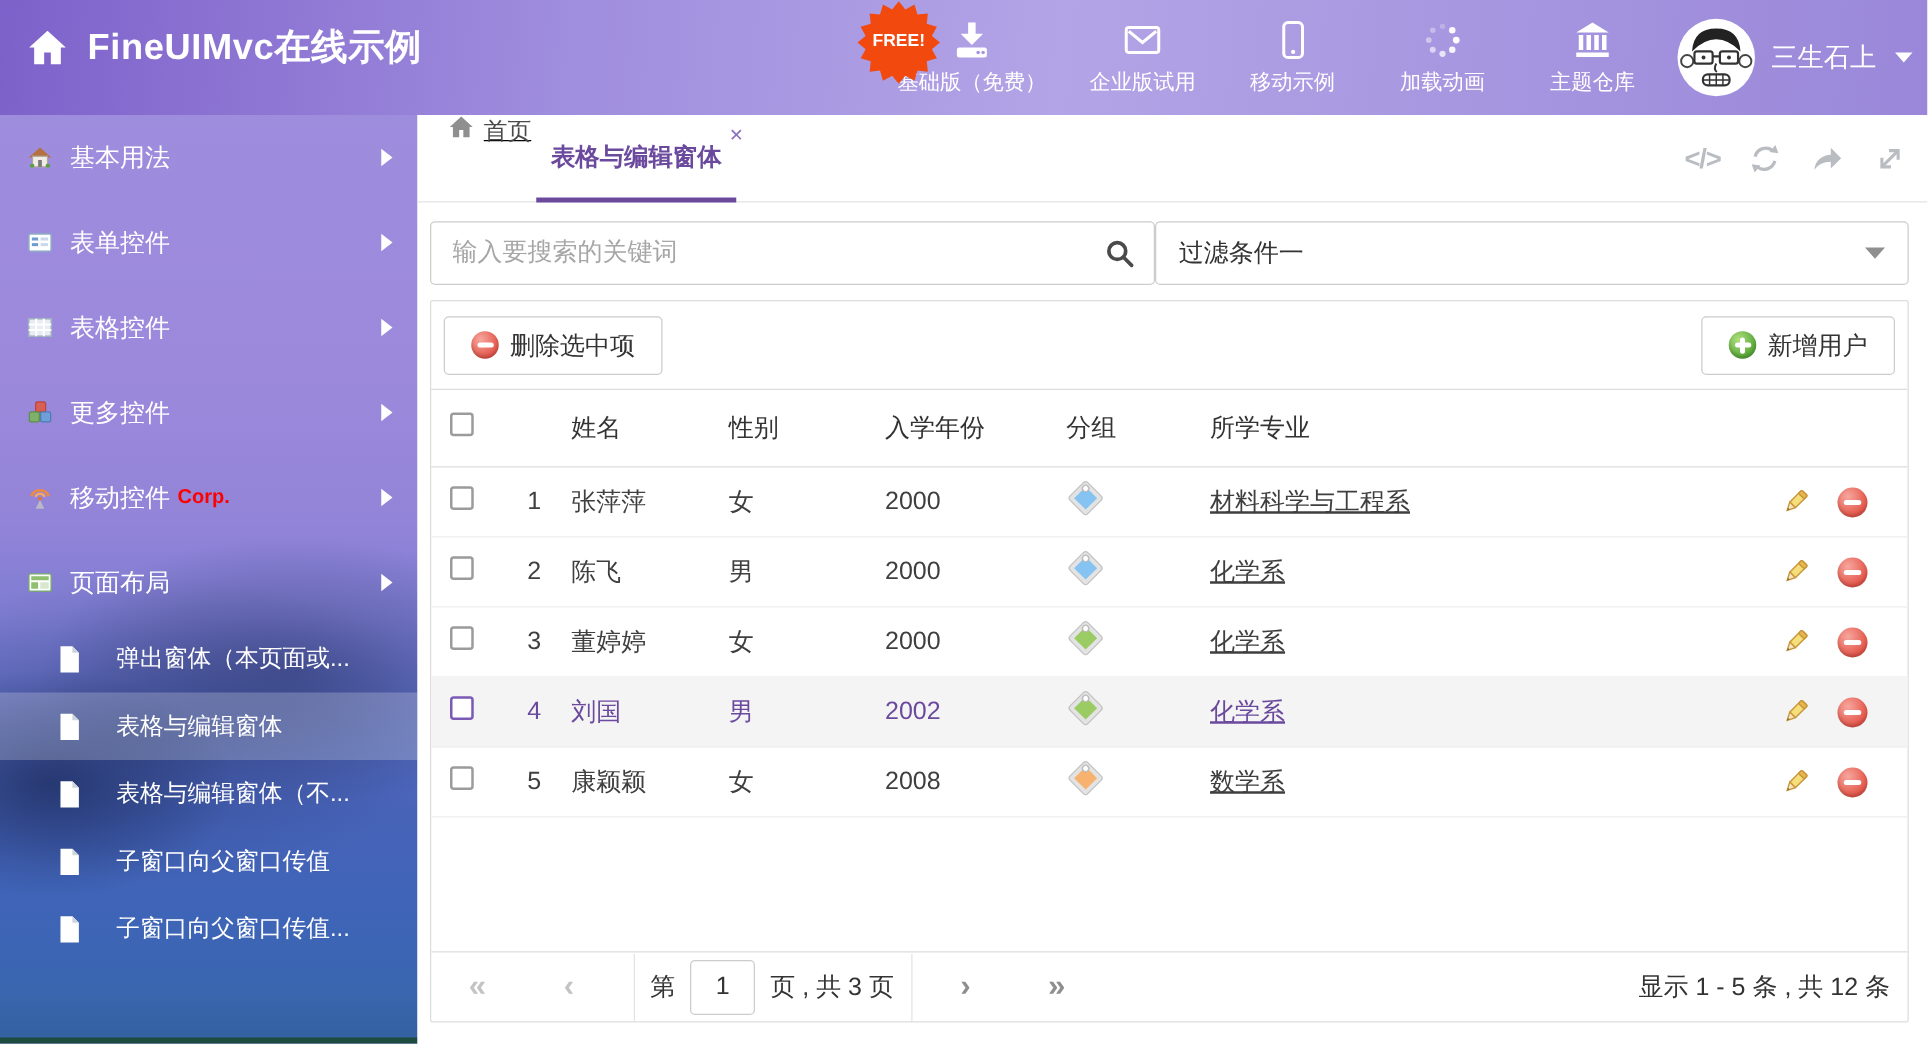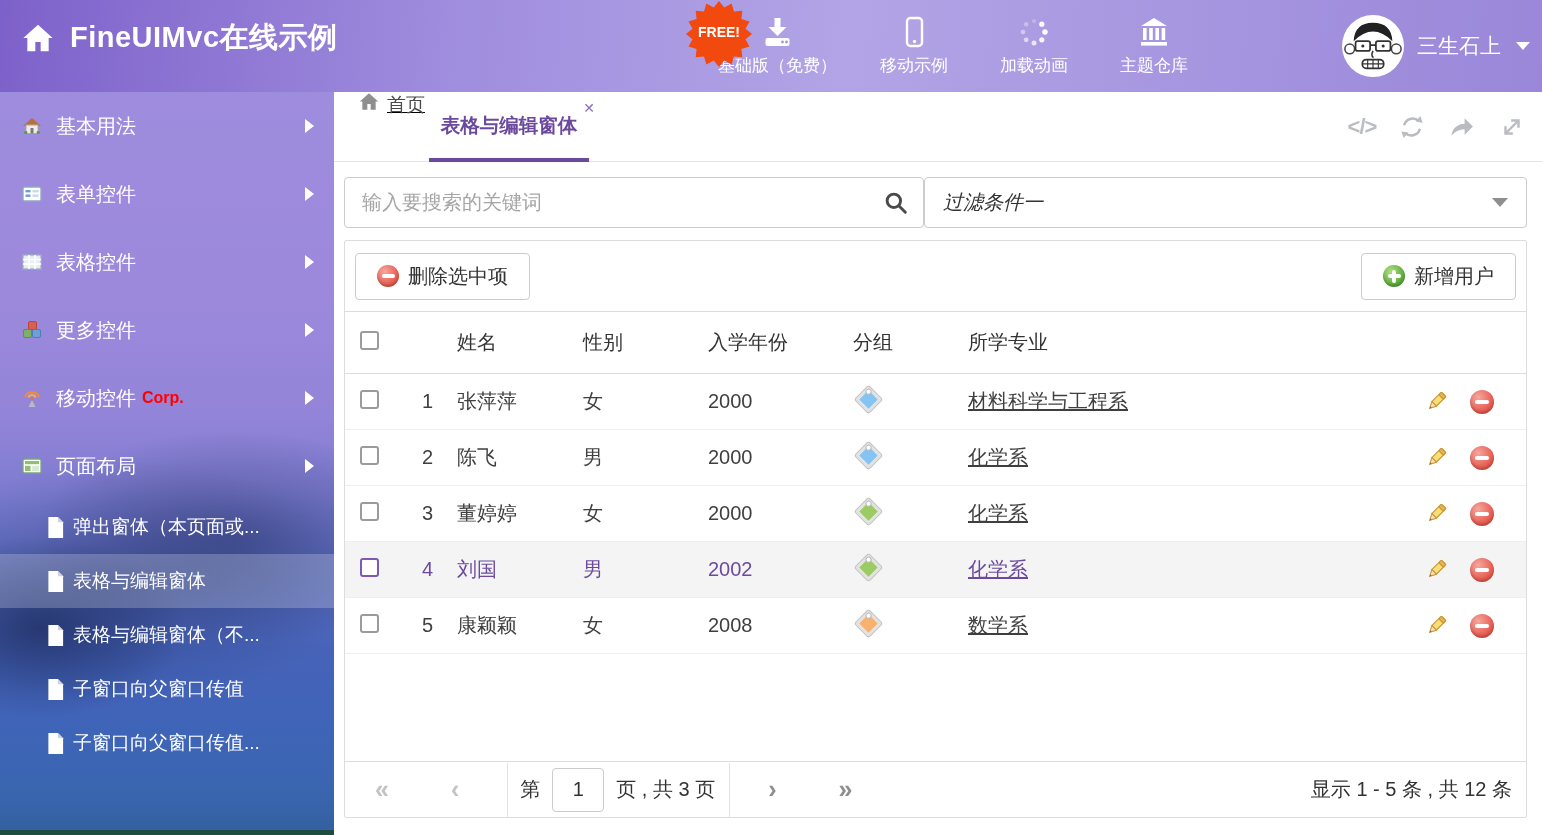--- a/index.html
+++ b/index.html
@@ -48,21 +48,21 @@
   }
   .sidebar::after{content:'';position:absolute;left:0;bottom:0;width:100%;height:5px;background:#1d4b40;}
   .side-item{height:68px;display:flex;align-items:center;position:relative;cursor:pointer;}
   .side-item .sicon{width:20px;height:20px;margin-left:22px;flex:none;display:flex;align-items:center;justify-content:center;}
   .side-item .slabel{margin-left:14px;font-size:20px;white-space:nowrap;}
   .corp{color:#f00;font-size:16px;margin-left:6px;font-weight:bold;}
   .arrow-r{position:absolute;right:20px;width:0;height:0;border-top:7px solid transparent;border-bottom:7px solid transparent;border-left:9px solid #fff;}
   .arrow-d{position:absolute;right:16px;width:0;height:0;border-left:8px solid transparent;border-right:8px solid transparent;border-top:9px solid #fff;}
   .side-sub{height:54px;display:flex;align-items:center;cursor:pointer;position:relative;}
   .side-sub .ficon{margin-left:46px;flex:none;}
-  .side-sub .slabel{margin-left:8px;font-size:19px;white-space:nowrap;}
+  .side-sub .slabel{margin-left:28px;font-size:19px;white-space:nowrap;}
   .side-sub.sel{background:rgba(255,255,255,.22);}
   
   .main{position:absolute;top:92px;left:334px;width:1208px;height:743px;background:#fff;}
   .tabbar{position:absolute;top:0;left:0;width:100%;height:69px;border-bottom:1px solid #e4e4e4;}
   .tab-home{position:absolute;left:25px;top:0;height:69px;display:flex;gap:8px;cursor:pointer;text-decoration:underline;}
   .tab-home .tlabel{font-size:19px;color:#4a4a4a;}
   .tab-active{
     position:absolute;left:95px;top:0;height:66px;width:160px;display:flex;align-items:center;justify-content:center;
     cursor:pointer;
   }
@@ -76,21 +76,21 @@
   .filter-row{position:absolute;top:85px;left:10px;right:15px;height:51px;display:flex;}
   .search-box{position:relative;width:580px;height:51px;flex:none;}
   .search-box input{
     width:100%;height:100%;box-sizing:border-box;border:1px solid #ccc;border-radius:4px;
     font-size:20px;padding:0 52px 0 17px;color:#333;outline:none;font-family:inherit;
   }
   .search-box input::placeholder{color:#a6a6a6;}
   .search-box .mag{position:absolute;right:15px;top:13px;color:#4a4a4a;}
   .dropdown{
     flex:1;height:51px;box-sizing:border-box;border:1px solid #ccc;border-radius:4px;
-    display:flex;align-items:center;justify-content:space-between;padding:0 18px;cursor:pointer;font-style:italic;
+    display:flex;align-items:center;justify-content:space-between;padding:0 18px;cursor:pointer;
   }
   .dropdown .dval{font-size:20px;color:#333;}
   .caret-down-g{width:0;height:0;border-left:8px solid transparent;border-right:8px solid transparent;border-top:9px solid #8f8f8f;}
   
   .panel{
     position:absolute;top:148px;left:10px;right:15px;height:578px;box-sizing:border-box;
     border:1px solid #ddd;border-radius:2px;display:flex;flex-direction:column;background:#fff;
   }
   .toolbar{height:70px;flex:none;display:flex;align-items:center;justify-content:space-between;padding:0 10px;}
   .btn{
@@ -178,20 +178,29 @@
     <div class="hdr-nav-item">
       <span>
         <svg width="33" height="32" viewBox="0 0 32 32">
             <path d="M13 2 h6 v9 h6 l-9 9 -9 -9 h6 z" fill="#fff"></path>
             <rect x="4" y="22" width="24" height="8" rx="2" fill="#fff"></rect>
             <circle cx="21" cy="26" r="1.4" fill="#a593e0"></circle>
             <circle cx="25" cy="26" r="1.4" fill="#a593e0"></circle>
           </svg>
       </span>
       <span class="nlabel">基础版（免费）</span>
+    </div>
+    <div class="hdr-nav-item">
+      <span>
+        <svg width="34" height="32" viewBox="0 0 32 32">
+            <rect x="3" y="6" width="26" height="20" rx="2" fill="none" stroke="#fff" stroke-width="2.4"></rect>
+            <polyline points="5,9 16,18 27,9" fill="none" stroke="#fff" stroke-width="2.4"></polyline>
+          </svg>
+      </span>
+      <span class="nlabel">企业版试用</span>
     </div>
     <div class="hdr-nav-item">
       <span>
         <svg width="32" height="32" viewBox="0 0 32 32">
             <rect x="9" y="2" width="15" height="28" rx="3.5" fill="none" stroke="#fff" stroke-width="2.4"></rect>
             <circle cx="16.5" cy="25.5" r="1.7" fill="#fff"></circle>
           </svg>
       </span>
       <span class="nlabel">移动示例</span>
     </div>

